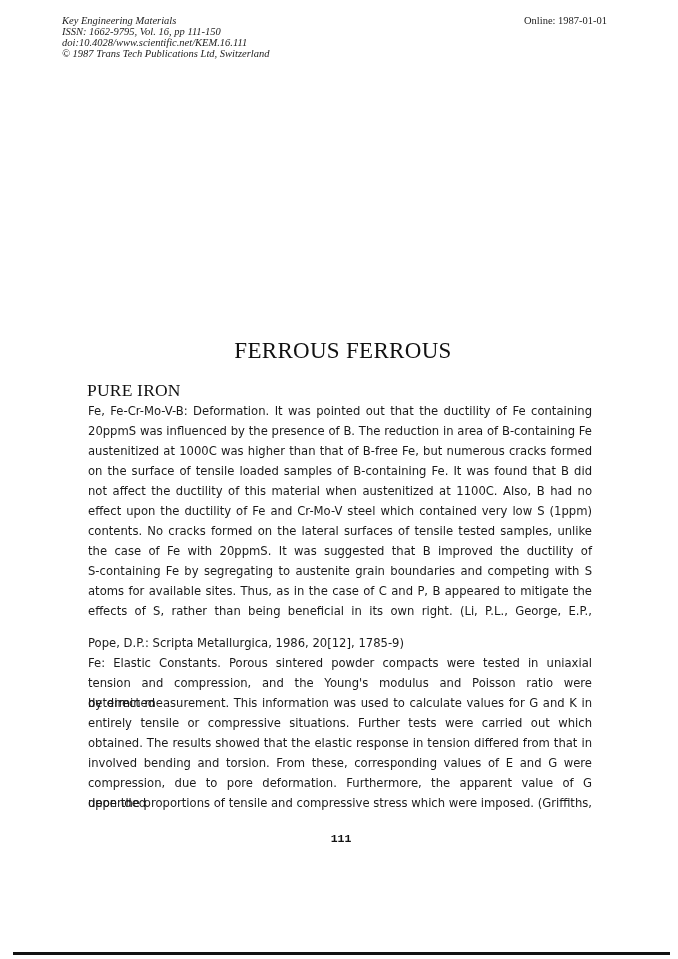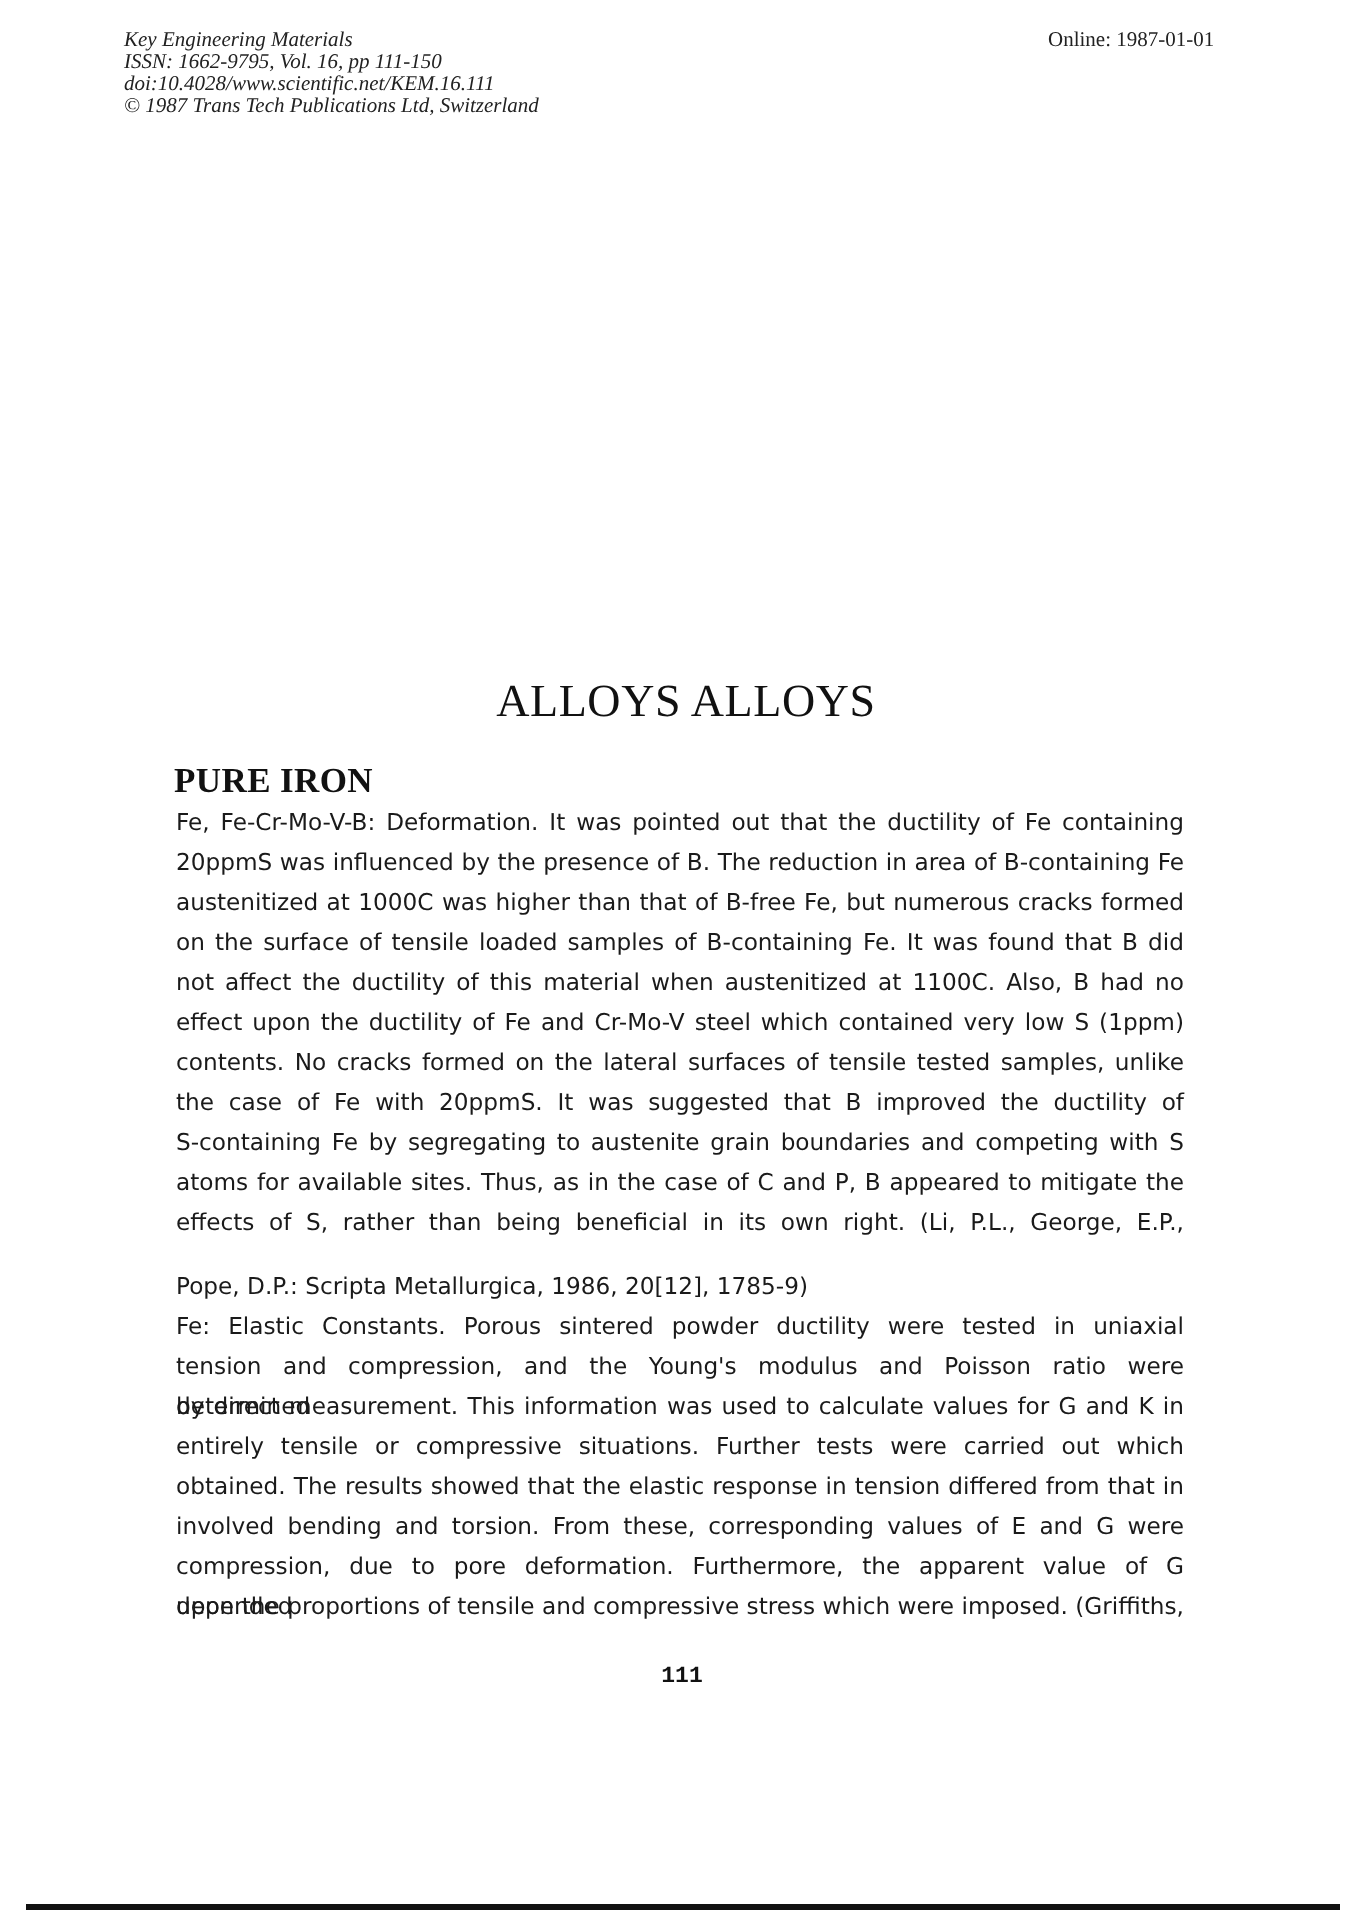--- a/index.html
+++ b/index.html
@@ -50,21 +50,21 @@
       padding-left: 8px;
       box-sizing: border-box;
     }
     .section-heading {
       position: absolute;
       left: 87px;
       top: 380px;
       font-family: "Liberation Serif", "DejaVu Serif", serif;
       font-size: 17.5px;
       margin: 0;
-      font-weight: bold;
+      font-weight: normal;
       color: #111;
       letter-spacing: 0.2px;
     }
     .body-text {
       position: absolute;
       left: 88px;
       top: 401px;
       width: 504px;
       font-family: "DejaVu Sans", "Liberation Sans", sans-serif;
       font-size: 11.6px;
@@ -120,40 +120,40 @@
 <body>
 
 <div class="header-left">
   <div>Key Engineering Materials</div>
   <div>ISSN: 1662-9795, Vol. 16, pp 111-150</div>
   <div>doi:10.4028/www.scientific.net/KEM.16.111</div>
   <div>© 1987 Trans Tech Publications Ltd, Switzerland</div>
 </div>
 <div class="header-right">Online: 1987-01-01</div>
 
-<h1 class="chapter-title">ALLOYS ALLOYS</h1>
+<h1 class="chapter-title">FERROUS FERROUS</h1>
 
 <h2 class="section-heading">PURE IRON</h2>
 
 <div class="body-text">
 
   <span class="line"><span class="inner"><span class="topic">Fe, Fe-Cr-Mo-V-B: Deformation</span><span>. It was pointed out that the ductility of Fe containing</span></span></span>
   <span class="line"><span class="inner">20ppmS was influenced by the presence of B. The reduction in area of B-containing Fe</span></span>
   <span class="line"><span class="inner">austenitized at 1000C was higher than that of B-free Fe, but numerous cracks formed</span></span>
   <span class="line"><span class="inner">on the surface of tensile loaded samples of B-containing Fe. It was found that B did</span></span>
   <span class="line"><span class="inner">not affect the ductility of this material when austenitized at 1100C. Also, B had no</span></span>
   <span class="line"><span class="inner">effect upon the ductility of Fe and Cr-Mo-V steel which contained very low S (1ppm)</span></span>
   <span class="line"><span class="inner">contents. No cracks formed on the lateral surfaces of tensile tested samples, unlike</span></span>
   <span class="line"><span class="inner">the case of Fe with 20ppmS. It was suggested that B improved the ductility of</span></span>
   <span class="line"><span class="inner">S-containing Fe by segregating to austenite grain boundaries and competing with S</span></span>
   <span class="line"><span class="inner">atoms for available sites. Thus, as in the case of C and P, B appeared to mitigate the</span></span>
   <span class="line"><span class="inner">effects of S, rather than being beneficial in its own right. (Li, P.L., George, E.P.,</span></span>
   <span class="line last"><span class="inner">Pope, D.P.: Scripta Metallurgica, 1986, 20[12], 1785-9)</span></span>
 
-  <span class="line"><span class="inner"><span class="topic">Fe: Elastic Constants</span><span>. Porous sintered powder ductility were tested in uniaxial</span></span></span>
+  <span class="line"><span class="inner"><span class="topic">Fe: Elastic Constants</span><span>. Porous sintered powder compacts were tested in uniaxial</span></span></span>
   <span class="line"><span class="inner">tension and compression, and the Young's modulus and Poisson ratio were determined</span></span>
   <span class="line"><span class="inner">by direct measurement. This information was used to calculate values for G and K in</span></span>
   <span class="line"><span class="inner">entirely tensile or compressive situations. Further tests were carried out which</span></span>
   <span class="line"><span class="inner">obtained. The results showed that the elastic response in tension differed from that in</span></span>
   <span class="line"><span class="inner">involved bending and torsion. From these, corresponding values of E and G were</span></span>
   <span class="line"><span class="inner">compression, due to pore deformation. Furthermore, the apparent value of G depended</span></span>
   <span class="line"><span class="inner">upon the proportions of tensile and compressive stress which were imposed. (Griffiths,</span></span>
 </div>
 
 <div class="page-number">111</div>

